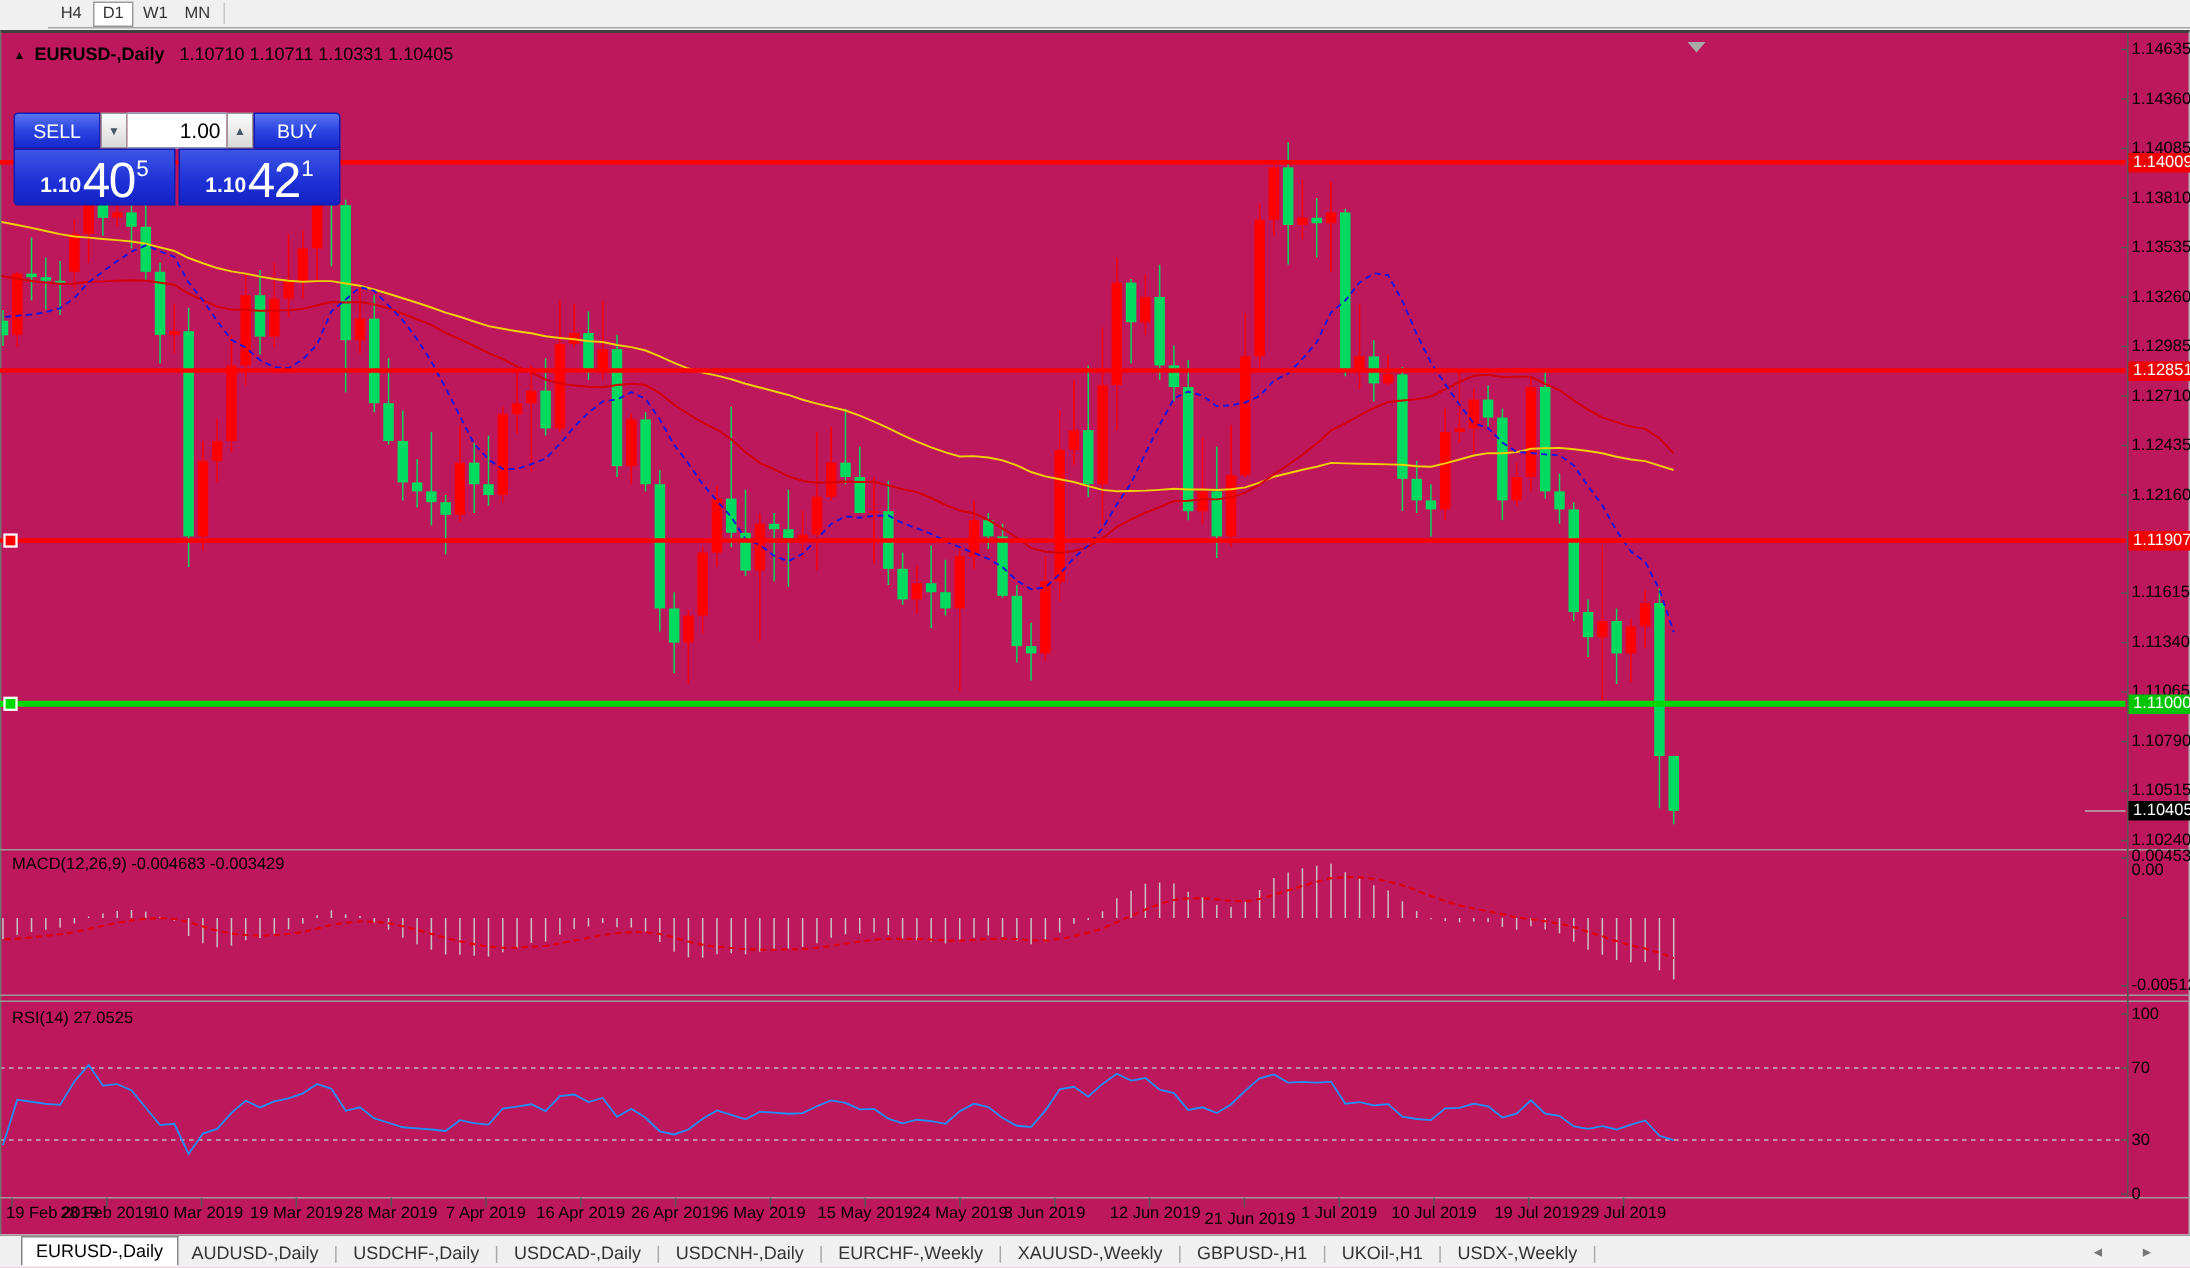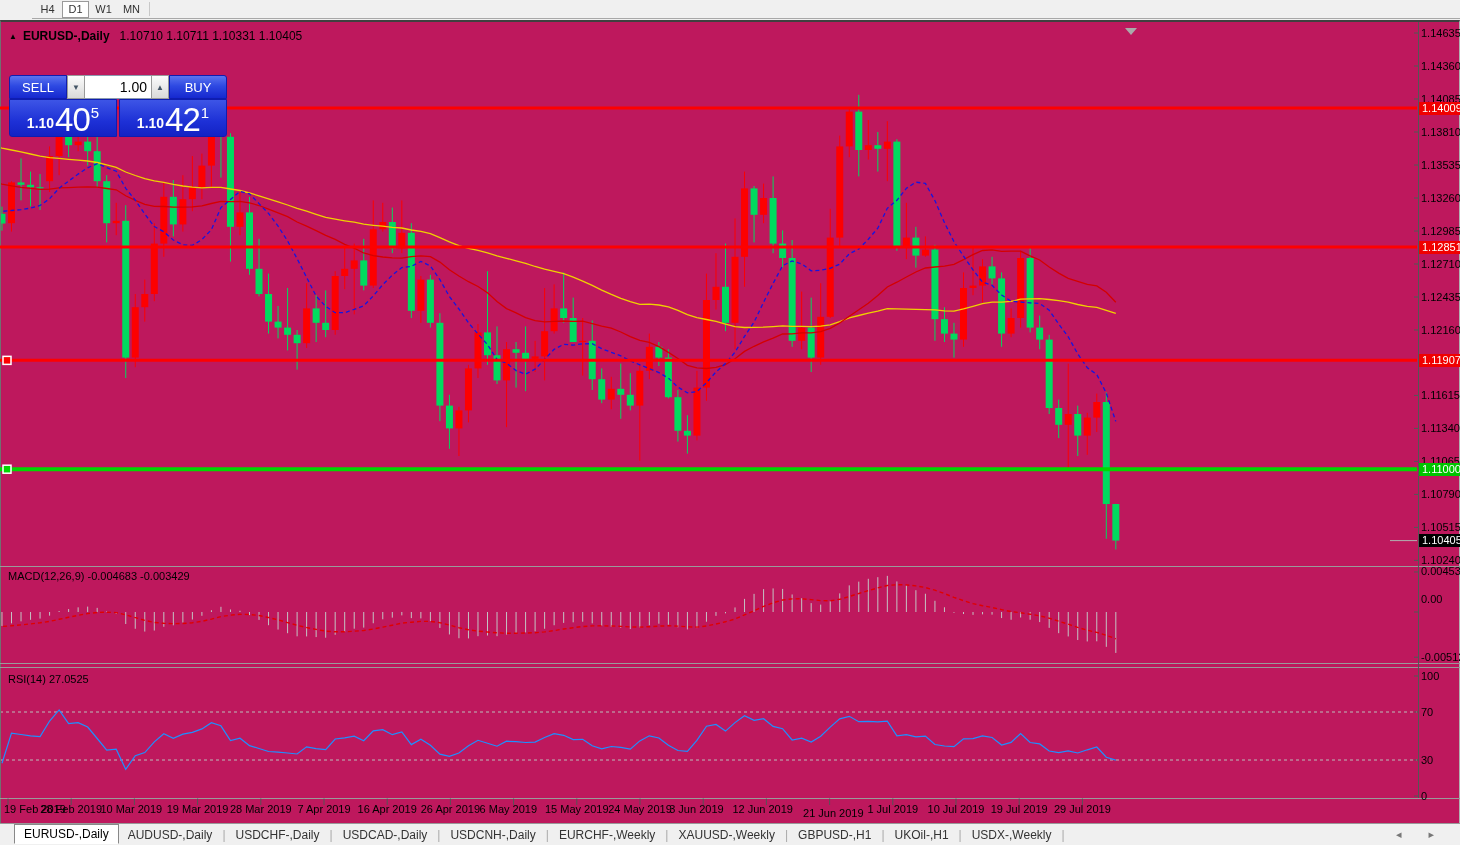--- a/index.html
+++ b/index.html
@@ -553,43 +553,43 @@
     <div class="axis-label" style="top:454.9000000000008px">1.11065</div>
     <div class="axis-label" style="top:487.8999999999985px">1.10790</div>
     <div class="axis-label" style="top:520.8999999999988px">1.10515</div>
     <div class="axis-label" style="top:553.8999999999992px">1.10240</div>
     <div class="badge" style="top:101.61999999999918px;background:#f00000">1.14009</div>
     <div class="badge" style="top:240.58000000000095px;background:#f00000">1.12851</div>
     <div class="badge" style="top:353.8599999999997px;background:#f00000">1.11907</div>
     <div class="badge" style="top:462.69999999999857px;background:#00c400">1.11000</div>
     <div class="badge" style="top:534.1px;background:#000000">1.10405</div>
     <div class="axis-label" style="top:565.48244px">0.004532</div>
-    <div class="axis-label" style="top:593px">0.00</div>
+    <div class="axis-label" style="top:574px">0.00</div>
     <div class="axis-label" style="top:650.72726px">-0.005122</div>
     <div class="axis-label" style="top:669.5px">100</div>
     <div class="axis-label" style="top:705.5px">70</div>
     <div class="axis-label" style="top:753.5px">30</div>
     <div class="axis-label" style="top:789.5px">0</div>
     <div class="date-label" style="left:4px;top:803px">19 Feb 2019</div>
     <div class="date-label" style="left:37.2px;top:803px;width:68px;text-align:center">28 Feb 2019</div>
     <div class="date-label" style="left:100.4px;top:803px;width:80px;text-align:left">10 Mar 2019</div>
     <div class="date-label" style="left:163.60000000000002px;top:803px;width:68px;text-align:center">19 Mar 2019</div>
     <div class="date-label" style="left:226.8px;top:803px;width:68px;text-align:center">28 Mar 2019</div>
     <div class="date-label" style="left:290px;top:803px;width:68px;text-align:center">7 Apr 2019</div>
     <div class="date-label" style="left:353.20000000000005px;top:803px;width:68px;text-align:center">16 Apr 2019</div>
     <div class="date-label" style="left:416.40000000000003px;top:803px;width:68px;text-align:center">26 Apr 2019</div>
     <div class="date-label" style="left:479.6px;top:803px;width:68px;text-align:left">6 May 2019</div>
     <div class="date-label" style="left:542.8000000000001px;top:803px;width:68px;text-align:center">15 May 2019</div>
     <div class="date-label" style="left:606px;top:803px;width:68px;text-align:center">24 May 2019</div>
     <div class="date-label" style="left:669.2px;top:803px;width:68px;">3 Jun 2019</div>
-    <div class="date-label" style="left:732.4000000000001px;top:803px;width:68px;text-align:left">12 Jun 2019</div>
+    <div class="date-label" style="left:732.4000000000001px;top:803px;width:68px;text-align:right">12 Jun 2019</div>
     <div class="date-label" style="left:795.6px;top:807px;width:68px;text-align:right">21 Jun 2019</div>
     <div class="date-label" style="left:858.8000000000001px;top:803px;width:68px;text-align:center">1 Jul 2019</div>
     <div class="date-label" style="left:922px;top:803px;width:68px;text-align:center">10 Jul 2019</div>
-    <div class="date-label" style="left:985.2px;top:803px;width:68px;text-align:center">19 Jul 2019</div>
+    <div class="date-label" style="left:985.2px;top:803px;width:68px;text-align:right">19 Jul 2019</div>
     <div class="date-label" style="left:1048.4px;top:803px;width:68px;text-align:center">29 Jul 2019</div>
   </div>
 
 <div class="tabbar" id="tabbar">
     <div class="tab active">EURUSD-,Daily</div>
     <div class="tab">AUDUSD-,Daily</div>
     <span class="tab-sep">|</span>
     <div class="tab">USDCHF-,Daily</div>
     <span class="tab-sep">|</span>
     <div class="tab">USDCAD-,Daily</div>

